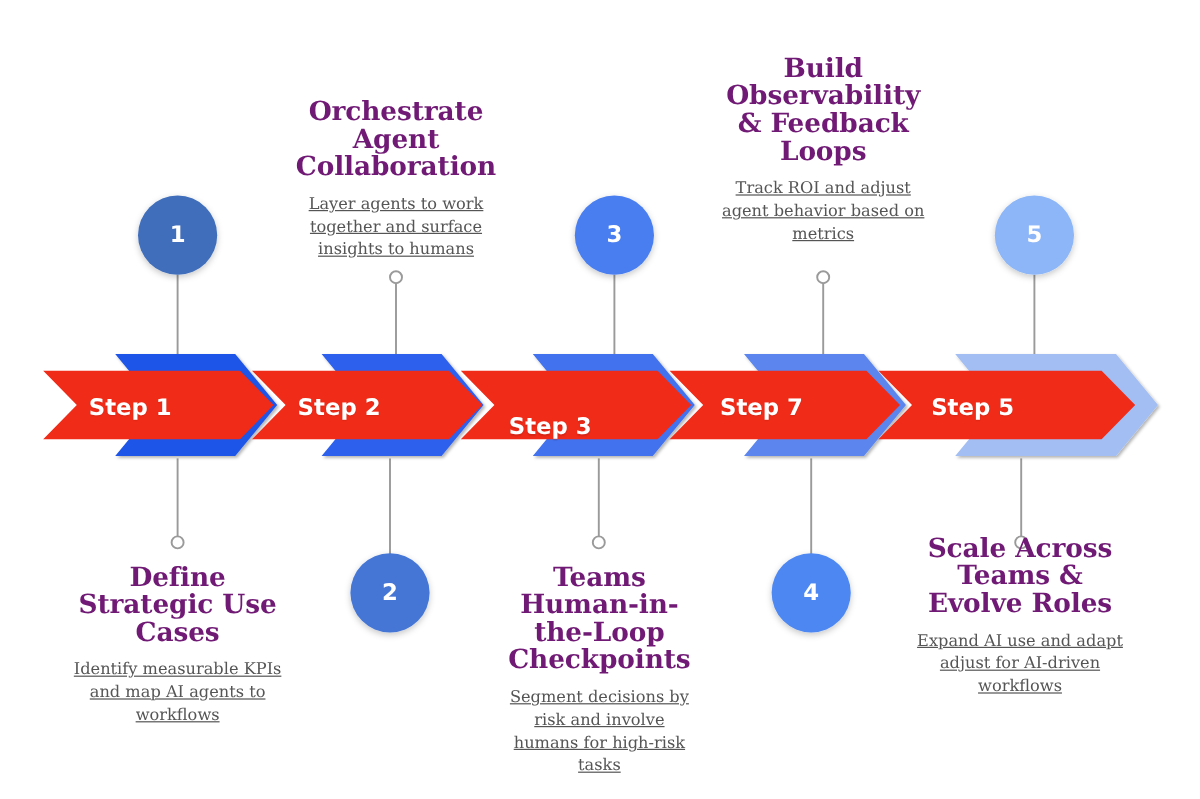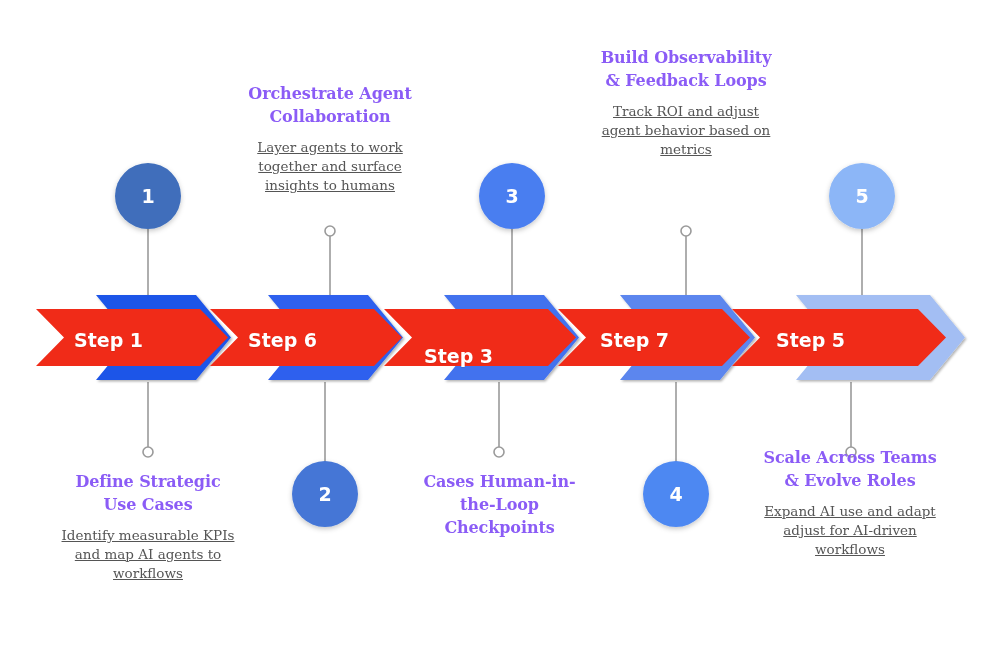--- a/index.html
+++ b/index.html
@@ -18,23 +18,23 @@
     color:#ffffff;
     font-family:"DejaVu Sans","Liberation Sans",sans-serif;
     font-size:19px;font-weight:700;
     box-sizing:border-box;
   }
 
   .textblock{position:absolute;text-align:center;}
   .tb-title{
     font-family:"DejaVu Serif","Liberation Serif",serif;
     font-weight:700;
-    font-size:16px;
+    font-size:22px;
     line-height:23px;
-    color:#8b5cf6;
+    color:#701a75;
     margin:0 0 10px 0;
     letter-spacing:-0.1px;
   }
   .tb-desc{
     font-family:"DejaVu Serif","Liberation Serif",serif;
     font-weight:400;
     font-size:13.5px;
     line-height:19px;
     color:#555555;
     margin:0;
@@ -124,37 +124,38 @@
     <span>3</span>
   </div>
   <div class="num" style="left:644.5px;top:462.5px;">
     <span>4</span>
   </div>
   <div class="num" style="left:830.5px;top:164.5px;">
     <span>5</span>
   </div>
 
   <div class="step-label" style="left:74px;top:329px;">Step 1</div>
-  <div class="step-label" style="left:248px;top:329px;">Step 6</div>
+  <div class="step-label" style="left:248px;top:329px;">Step 2</div>
   <div class="step-label" style="left:424px;top:329px;margin-top:16px;">Step 3</div>
   <div class="step-label" style="left:600px;top:329px;">Step 7</div>
   <div class="step-label" style="left:776px;top:329px;">Step 5</div>
 
   <div class="textblock" style="left:246px;top:82px;width:168px;">
     <p class="tb-title">Orchestrate Agent Collaboration</p>
     <p class="tb-desc">Layer agents to work together and surface insights to humans</p>
   </div>
 
   <div class="textblock" style="left:58px;top:470px;width:180px;">
     <p class="tb-title">Define Strategic Use Cases</p>
     <p class="tb-desc">Identify measurable KPIs and map AI agents to workflows</p>
   </div>
 
   <div class="textblock" style="left:422px;top:470px;width:155px;">
-    <p class="tb-title">Cases Human-in-the-Loop Checkpoints</p>
+    <p class="tb-title">Teams Human-in-the-Loop Checkpoints</p>
+    <p class="tb-desc">Segment decisions by risk and involve humans for high-risk tasks</p>
   </div>
 
   <div class="textblock" style="left:600px;top:46px;width:172px;">
     <p class="tb-title">Build Observability &amp; Feedback Loops</p>
     <p class="tb-desc">Track ROI and adjust agent behavior based on metrics</p>
   </div>
 
   <div class="textblock" style="left:762px;top:446px;width:176px;text-align:center;">
     <p class="tb-title">Scale Across Teams &amp; Evolve Roles</p>
     <p class="tb-desc">Expand AI use and adapt adjust for AI-driven workflows</p>

